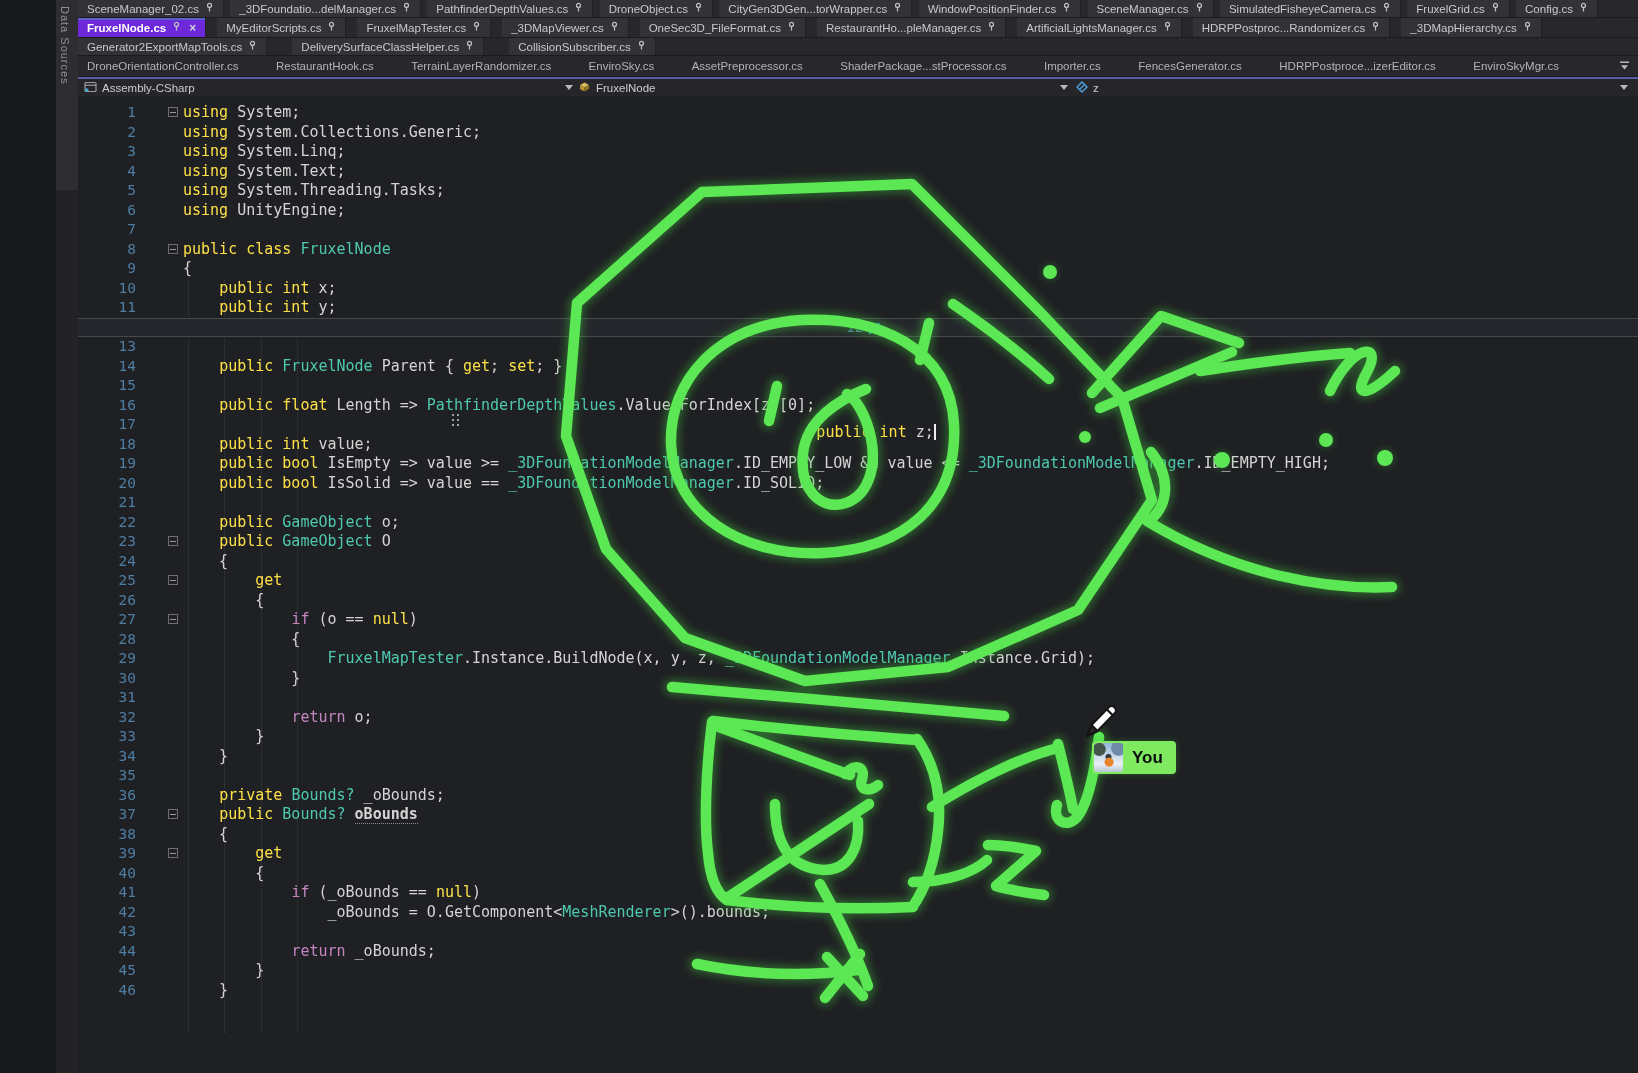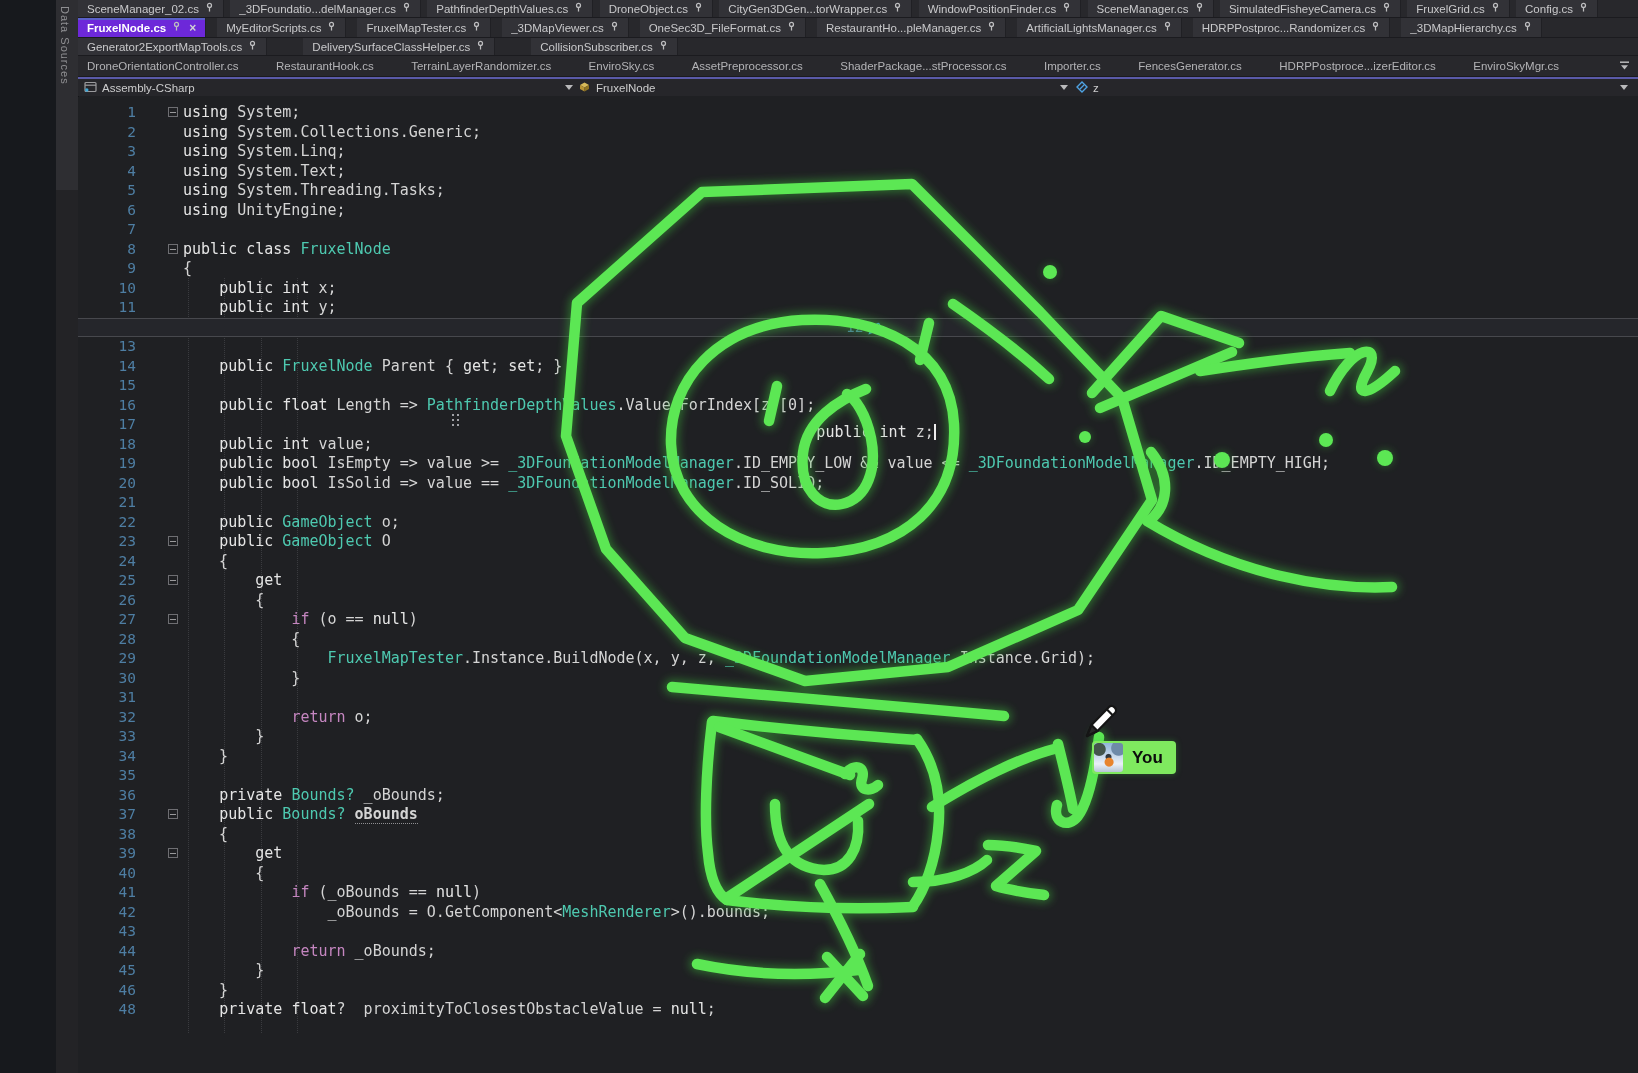--- a/index.html
+++ b/index.html
@@ -16,21 +16,21 @@
   
   .main{position:absolute;left:78px;top:0;right:0;height:100%;}
 
   
   .trow{position:relative;width:100%;background:#28282c;border-bottom:1px solid #1b1b1f;box-sizing:border-box;}
   .trow-inner{display:flex;height:100%;align-items:stretch;}
   .trow.spread .trow-inner{justify-content:space-between;}
   .tab{display:flex;align-items:center;gap:6px;padding:0 9px;background:#323237;color:#c9c9cb;
        font-size:11.5px;white-space:nowrap;border-right:1px solid #202024;cursor:default;}
   .trow.gapped .trow-inner{gap:11px;}
-  .trow.gapped3 .trow-inner{gap:36px;}
+  .trow.gapped3 .trow-inner{gap:25px;}
   .tab.active{background:#6d28d9;color:#ffffff;font-weight:bold;box-shadow:inset 0 2px 0 #5a60c8;}
   .tab .x{font-size:12px;color:#d2d2d4;margin-left:2px;}
   .trow.muted .tab{background:transparent;border-right:none;color:#b3b3b6;}
   .overflow-btn{position:absolute;right:8px;top:50%;transform:translateY(-50%);}
 
   .purple-line{width:100%;height:2px;background:#5a5aa8;}
 
   
   .crumbbar{position:relative;width:100%;height:17px;background:#26262a;color:#cccccd;font-size:11.5px;}
   .crumb{position:absolute;top:0;height:17px;display:flex;align-items:center;gap:5px;white-space:nowrap;}
@@ -42,21 +42,21 @@
   .guide{position:absolute;top:181px;bottom:40px;border-left:1px dotted #3a3b3f;}
   .line{display:flex;height:19.5px;align-items:center;position:relative;
         font-family:"DejaVu Sans Mono",monospace;font-size:15px;line-height:19.5px;}
   .line.current{background:#25262b;box-shadow:inset 0 1px 0 #47484d, inset 0 -1px 0 #47484d;flex-direction:column;}
   .gutter{flex:0 0 105px;width:105px;position:relative;color:#4e7ea3;}
   .num{display:inline-block;width:58px;text-align:right;font-size:14.5px;}
   .fold{position:absolute;left:90px;top:4px;width:10px;height:10px;border:1px solid #6e6e72;
         color:#c0c0c2;font-size:10px;line-height:8px;text-align:center;background:#1f2023;box-sizing:border-box;}
   .edit-mark{position:absolute;left:62px;top:3px;}
   .code{white-space:pre;color:#d4d4d4;}
-  .tk-k{color:#e5e5e5}.tk-c{color:#c586c0}.tk-t{color:#4ec9b0}.tk-p{color:#d4d4d4}
+  .tk-k{color:#fde047}.tk-c{color:#c586c0}.tk-t{color:#4ec9b0}.tk-p{color:#d4d4d4}
   .tk-u{color:#d4d4d4;border-bottom:1px dotted #8f8f92;font-weight:bold;}
   .caret-beam{display:inline-block;width:2px;height:16px;background:#ececec;vertical-align:-3px;}
 
   
   .artifact{position:absolute;left:452px;top:414px;width:2px;height:2px;background:#9fa0a5;
             box-shadow:5px 0 #9fa0a5,0 5px #9fa0a5,5px 5px #9fa0a5,0 10px #9fa0a5,5px 10px #9fa0a5;z-index:30;}
 
   
   .ink-svg{position:absolute;left:0;top:0;z-index:40;pointer-events:none;}
   .pencil-cursor{position:absolute;left:1080px;top:700px;z-index:60;}
@@ -559,24 +559,20 @@
           <div class="gutter"><span class="num">44</span></div>
           <span class="code"><span class="tk-p">            </span><span class="tk-c">return</span><span class="tk-p"> _oBounds;</span></span>
         </div>
         <div class="line">
           <div class="gutter"><span class="num">45</span></div>
           <span class="code"><span class="tk-p">        }</span></span>
         </div>
         <div class="line">
           <div class="gutter"><span class="num">46</span></div>
           <span class="code"><span class="tk-p">    }</span></span>
-        </div>
-        <div class="line">
-          <div class="gutter"><span class="num">48</span></div>
-          <span class="code"><span class="tk-p">    </span><span class="tk-k">private</span><span class="tk-p"> </span><span class="tk-k">float</span><span class="tk-p">?  proximityToClosestObstacleValue = </span><span class="tk-k">null</span><span class="tk-p">;</span></span>
         </div>
       </div>
   </div>
 
   <div class="artifact"></div>
 
   <svg class="ink-svg" id="ink" width="1638" height="1073" viewBox="0 0 1638 1073">
     <defs>
       <filter id="soft" x="-20%" y="-20%" width="140%" height="140%">
         <feGaussianBlur stdDeviation="4"></feGaussianBlur>

